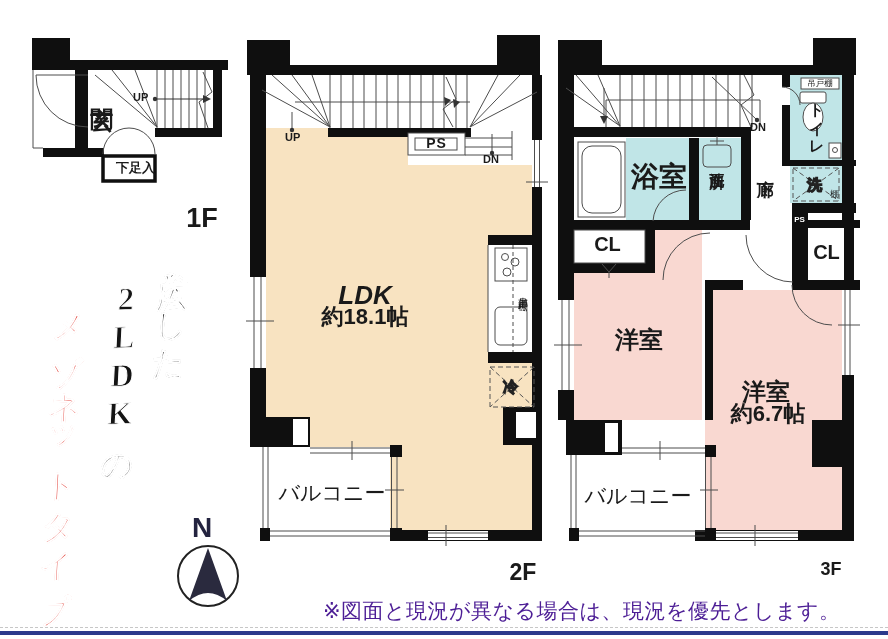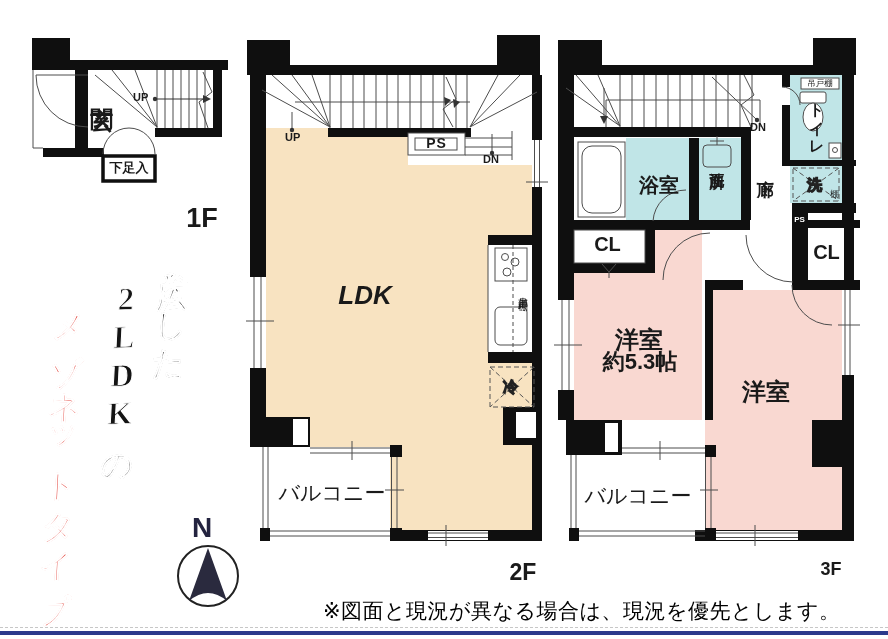--- a/index.html
+++ b/index.html
@@ -13,21 +13,21 @@
   .sb{font-weight:600;}
   .outl{color:#fff;-webkit-text-stroke:1.2px #222;font-weight:700;}
   .slogan{position:absolute;writing-mode:vertical-rl;text-orientation:upright;
           font-weight:900;transform:rotate(-2deg) skewX(-5deg);}
   .slg1{left:150px;top:252px;font-size:32px;color:#141414;-webkit-text-stroke:1px #fff;letter-spacing:0;}
   .slg2{left:100px;top:281px;font-size:32px;color:#141414;-webkit-text-stroke:1px #fff;
         font-family:"Liberation Serif","DejaVu Serif",serif;font-weight:700;letter-spacing:2px;}
   .slg3{left:41px;top:291px;font-size:32px;color:#df2b22;-webkit-text-stroke:1px #fff;letter-spacing:3px;}
   .dashline{position:absolute;left:0;top:627px;width:888px;border-top:1px dashed #c7c7c7;}
   .blueline{position:absolute;left:0;top:631px;width:888px;height:4px;background:#2c3a8c;}
-  .note{position:absolute;left:323px;top:597px;font-size:21px;color:#000000;letter-spacing:0.5px;}
+  .note{position:absolute;left:323px;top:597px;font-size:21px;color:#4c1d95;letter-spacing:0.5px;}
   .nlet{position:absolute;left:192px;top:512px;font-size:28px;font-weight:800;color:#23233f;}
   .ps3t{position:absolute;left:793px;top:215px;font-size:8px;font-weight:700;color:#fff;width:13px;text-align:center;}
 </style>
 </head>
 <body>
 
 <div id="stage">
 
 <svg id="plan-svg" width="888" height="639" viewBox="0 0 888 639">
 
@@ -230,46 +230,47 @@
     <path d="M208 548L189 601Q208 585 227 601Z" fill="#2a2a3e"></path>
   </g>
 </svg>
 
   <div class="slogan slg1">広々とした</div>
   <div class="slogan slg2">2LDKの</div>
   <div class="slogan slg3">メゾネットタイプ</div>
 
   <div class="lbl v sb" style="left:90px;top:88px;font-size:23px;">玄関</div>
   <div class="lbl sb" style="left:133px;top:92px;font-size:11px;">UP</div>
-  <div class="lbl ctr sb" style="left:103px;top:161px;width:52px;font-size:13px;">下足入</div>
+  <div class="lbl ctr sb" style="left:103px;top:161px;width:52px;font-size:13px;text-align:right;">下足入</div>
   <div class="lbl ctr b" style="left:186px;top:204px;width:32px;font-size:27px;">1F</div>
 
   <div class="lbl sb" style="left:285px;top:132px;font-size:11px;">UP</div>
   <div class="lbl ctr sb" style="left:408px;top:136px;width:57px;font-size:14px;letter-spacing:1px;">PS</div>
   <div class="lbl sb" style="left:483px;top:154px;font-size:11px;">DN</div>
   <div class="lbl ctr sb" style="left:325px;top:282px;width:80px;font-size:26px;font-style:italic;">LDK</div>
+  <div class="lbl ctr sb" style="left:305px;top:305px;width:120px;font-size:22px;">約18.1帖</div>
   <div class="lbl v" style="left:517px;top:289px;font-size:10px;letter-spacing:1px;">上部吊戸棚</div>
   <div class="lbl outl" style="left:503px;top:379px;font-size:15px;">冷</div>
   <div class="lbl ctr" style="left:272px;top:482px;width:120px;font-size:21px;">バルコニー</div>
   <div class="lbl ctr b" style="left:505px;top:560px;width:36px;font-size:23px;text-align:center;">2F</div>
 
   <div class="lbl sb" style="left:750px;top:122px;font-size:11px;">DN</div>
-  <div class="lbl ctr sb" style="left:629px;top:175px;width:60px;font-size:20px;">浴室</div>
+  <div class="lbl ctr sb" style="left:629px;top:162px;width:60px;font-size:28px;">浴室</div>
   <div class="lbl v sb" style="left:709px;top:161px;font-size:15px;letter-spacing:1px;">洗面所</div>
   <div class="lbl v sb" style="left:756px;top:167px;font-size:17px;">廊下</div>
   <div class="lbl ctr" style="left:802px;top:79px;width:36px;font-size:8.5px;">吊戸棚</div>
   <div class="lbl v sb" style="left:809px;top:92px;font-size:15px;">トイレ</div>
   <div class="lbl outl" style="left:807px;top:177px;font-size:15px;">洗</div>
   <div class="lbl" style="left:830px;top:190px;font-size:9px;">棚</div>
   <div class="ps3t">PS</div>
   <div class="lbl ctr sb" style="left:580px;top:234px;width:55px;font-size:20px;">CL</div>
   <div class="lbl ctr sb" style="left:799px;top:242px;width:55px;font-size:20px;">CL</div>
   <div class="lbl ctr sb" style="left:599px;top:327px;width:80px;font-size:24px;">洋室</div>
-  <div class="lbl ctr sb" style="left:580px;top:350px;width:120px;font-size:22px;">約5.3帖</div>
   <div class="lbl ctr sb" style="left:726px;top:379px;width:80px;font-size:24px;">洋室</div>
+  <div class="lbl ctr sb" style="left:708px;top:402px;width:120px;font-size:22px;">約6.7帖</div>
   <div class="lbl ctr" style="left:578px;top:485px;width:120px;font-size:21px;">バルコニー</div>
   <div class="lbl ctr b" style="left:813px;top:560px;width:36px;font-size:18px;">3F</div>
 
   <div class="nlet">N</div>
   <div class="note">※図面と現況が異なる場合は、現況を優先とします。</div>
   <div class="dashline"></div>
   <div class="blueline"></div>
 </div>
 
 </body></html>

